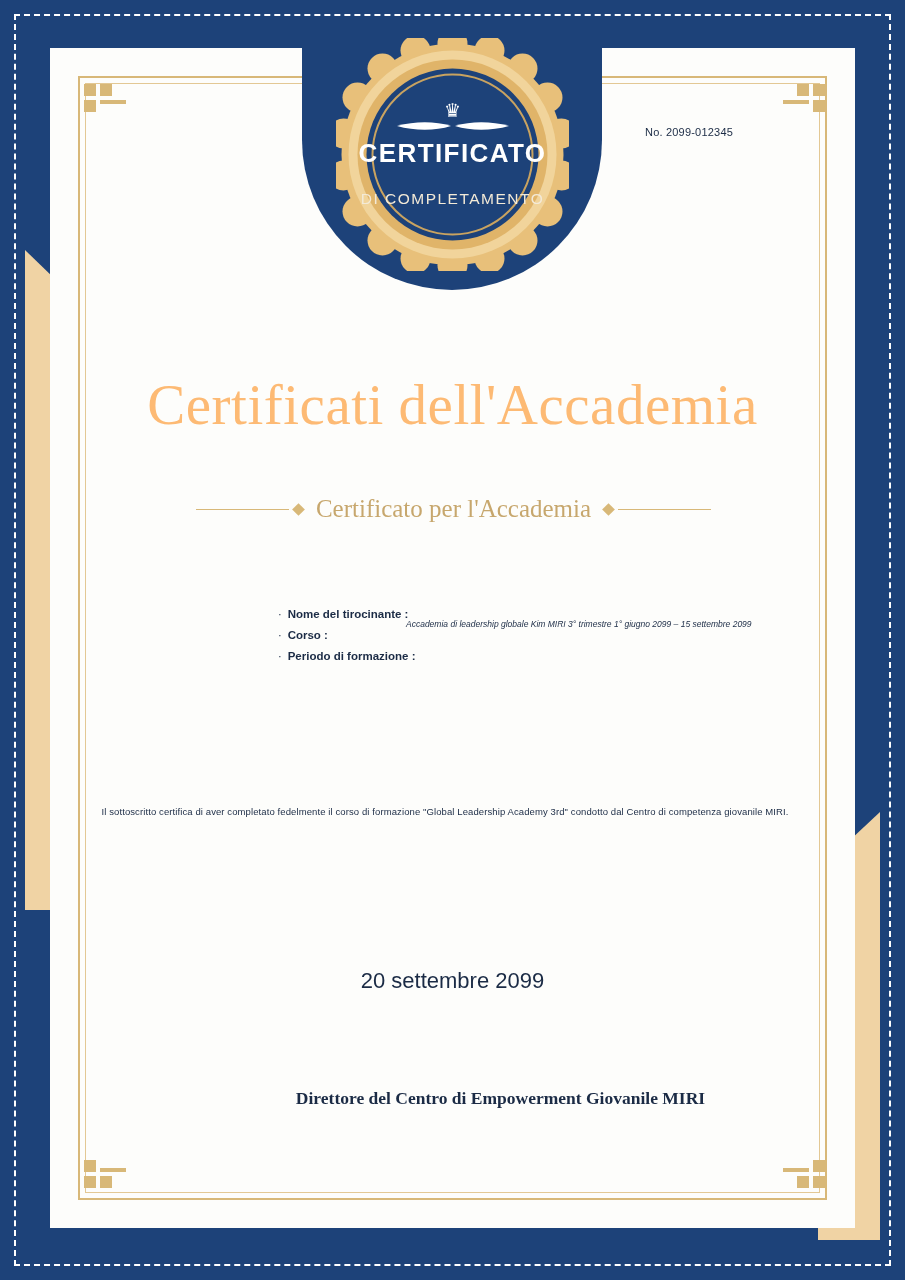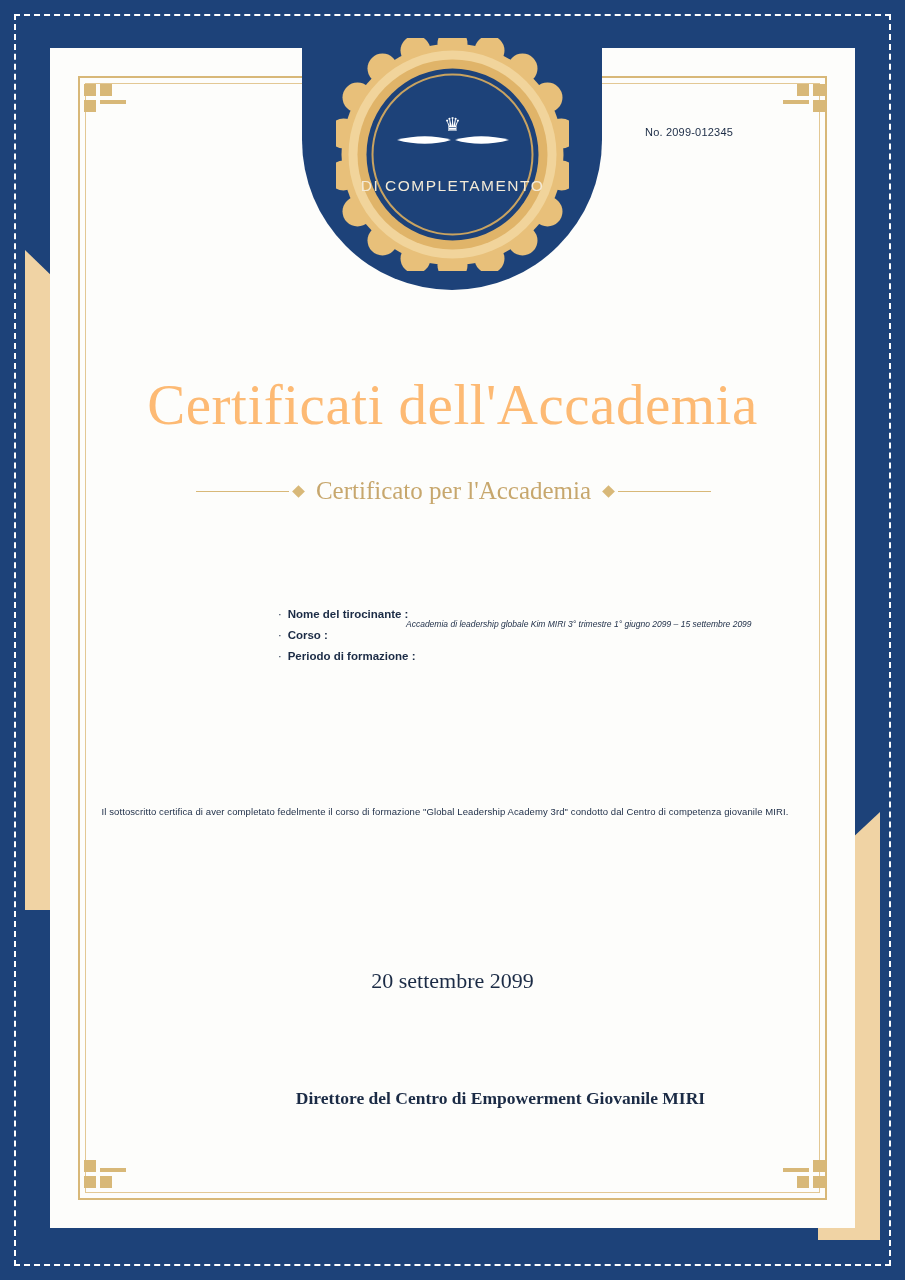--- a/index.html
+++ b/index.html
@@ -200,21 +200,21 @@
     font-family: "Liberation Serif", serif;
     font-size: 57px;
     color: #fdba74;
     letter-spacing: 0.5px;
   }
 
   
   .subline {
     position: absolute;
     left: 196px;
-    top: 474px;
+    top: 492px;
     width: 515px;
     height: 34px;
     display: flex;
     align-items: center;
   }
   .sub-rule {
     flex: 1 1 auto;
     height: 1px;
     background: #d8b878;
   }
@@ -283,21 +283,20 @@
 
   
   .date {
     position: absolute;
     left: 0;
     top: 968px;
     width: 905px;
     text-align: center;
     font-size: 22px;
     color: #1b2b45;
-    font-family: Liberation Serif, serif;
   }
 
   
   .signer {
     position: absolute;
     left: 0;
     top: 1088px;
     width: 905px;
     text-align: center;
     font-family: "Liberation Serif", serif;
@@ -378,20 +377,21 @@
         <circle r="80" fill="none" stroke="#c9a360" stroke-width="2"></circle>
       </g>
     </g>
   </svg>
   <div class="seal-text">
     <div class="seal-crown">♛</div>
     <svg class="seal-flourish" viewBox="0 0 120 10" aria-hidden="true">
       <path d="M4 5 C22 0 42 0 58 5 C42 10 22 10 4 5 Z" fill="#ffffff"></path>
       <path d="M116 5 C98 0 78 0 62 5 C78 10 98 10 116 5 Z" fill="#ffffff"></path>
     </svg>
+    <div class="seal-title">CERTIFICATO</div>
     <div class="seal-sub">DI COMPLETAMENTO</div>
   </div>
 </div>
 
 <div class="serial">No. 2099-012345</div>
 
 <div class="headline">Certificati dell'Accademia</div>
 
 <div class="subline">
   <div class="sub-rule"></div>

